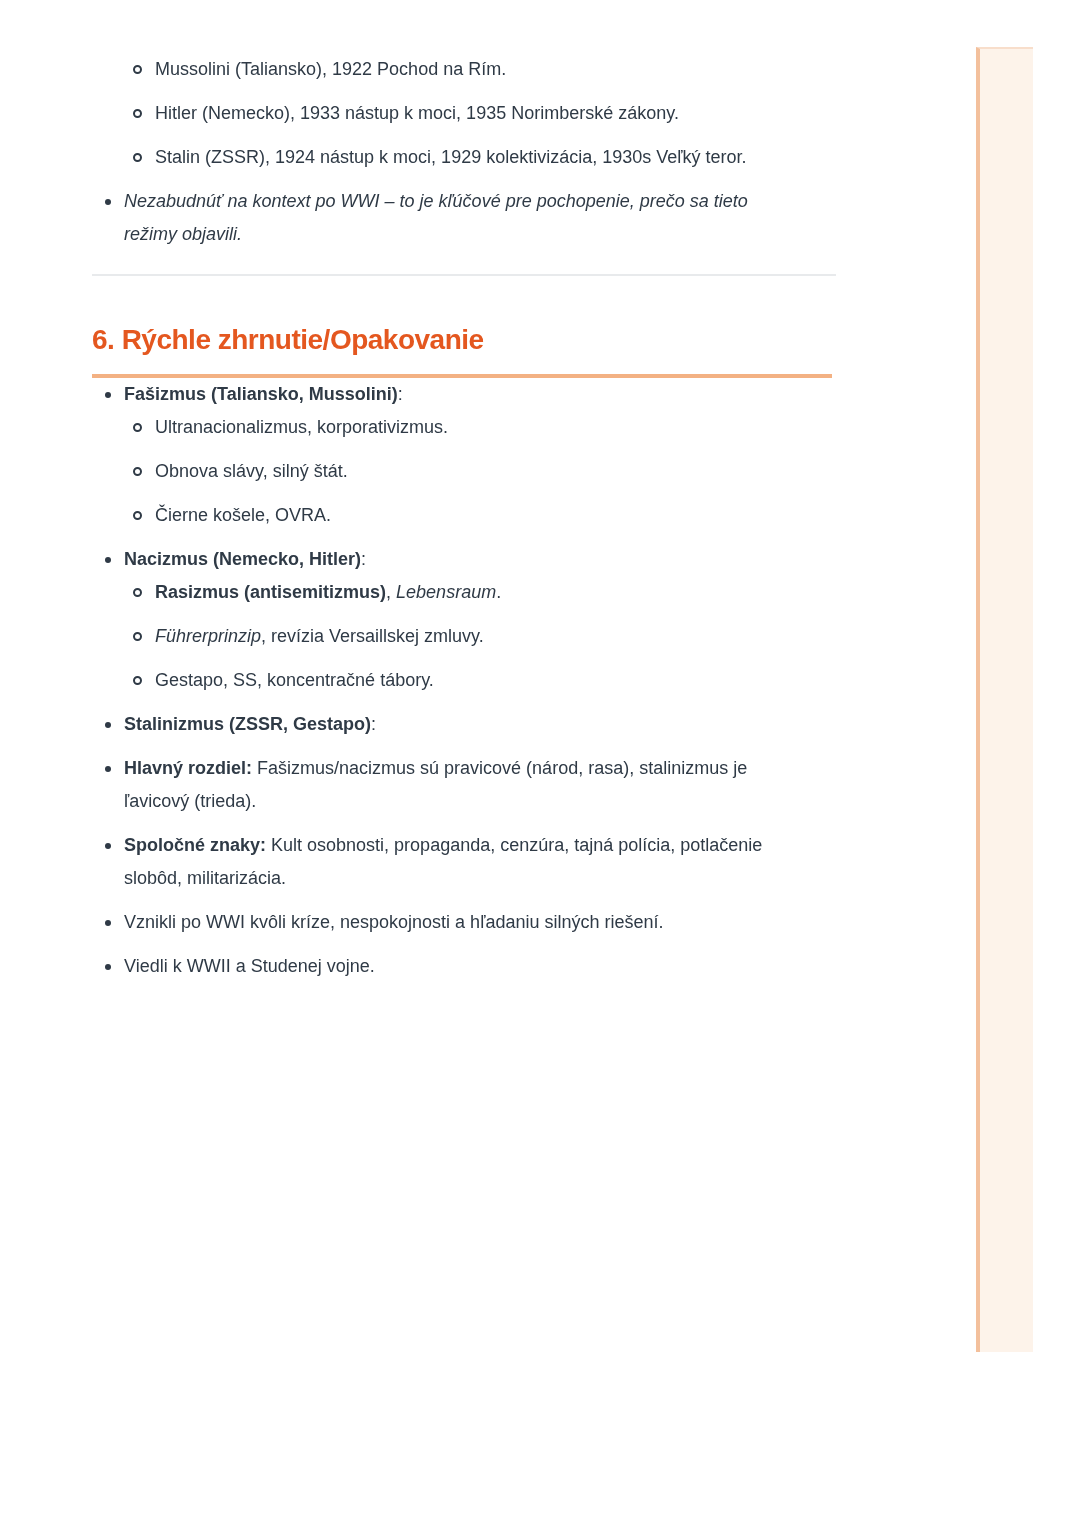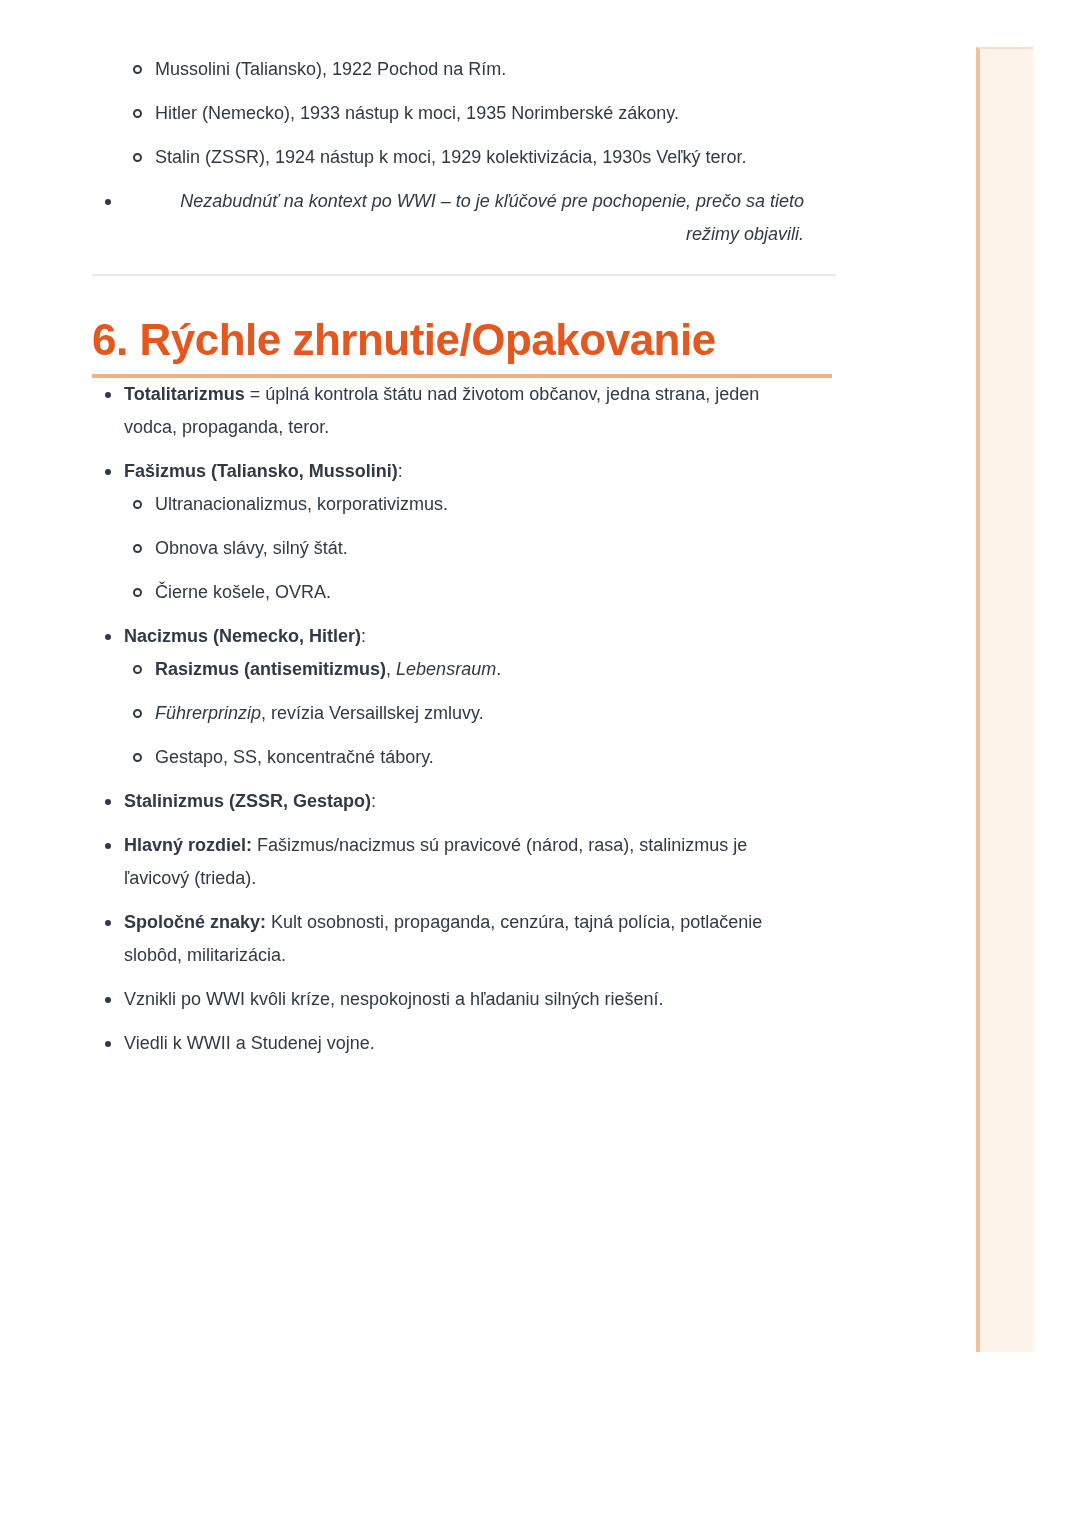--- a/index.html
+++ b/index.html
@@ -62,31 +62,31 @@
   ul.nested > li::before {
     content: "";
     position: absolute;
     left: 9px; top: 12px;
     width: 5px; height: 5px;
     border-radius: 50%;
     border: 2px solid var(--text, #2F3A46);
     background: transparent;
   }
   ul.note-list { margin-top: 6px; }
-  .note-item { font-style: italic; text-align: right; }
+  .note-item { font-style: italic; }
   .divider {
     border: none;
     height: 2px;
     width: 744px;
     background: var(--divider, #E8EAEC);
     margin: 23px 0 0 0;
   }
   .heading {
     margin: 42px 0 0 0;
-    font-size: 44px;
+    font-size: 28px;
     line-height: 44px;
     font-weight: bold;
     letter-spacing: -0.5px;
     color: var(--accent, #E4571F);
     padding-bottom: 12px;
     border-bottom: 4px solid var(--heading-underline, #F3B183);
     width: 740px;
   }
   .intro {
     font-size: 18px;
@@ -132,21 +132,20 @@
         <em>Nezabudnúť na kontext po WWI – to je kľúčové pre pochopenie, prečo sa tieto režimy objavili.</em>
       </li>
     </ul>
 
     <hr class="divider">
 
     <h2 class="heading">6. Rýchle zhrnutie/Opakovanie</h2>
 
 
     <ul class="list top">
-        <li><span class="seg-b">Totalitarizmus</span><span> = úplná kontrola štátu nad životom občanov, jedna strana, jeden vodca, propaganda, teror.</span></li>
         <li><span class="seg-b">Fašizmus (Taliansko, Mussolini)</span><span>:</span><ul class="nested">
             <li><span>Ultranacionalizmus, korporativizmus.</span></li>
             <li><span>Obnova slávy, silný štát.</span></li>
             <li><span>Čierne košele, OVRA.</span></li>
           </ul></li>
         <li><span class="seg-b">Nacizmus (Nemecko, Hitler)</span><span>:</span><ul class="nested">
             <li><span class="seg-b">Rasizmus (antisemitizmus)</span><span>, </span><span class="seg-i">Lebensraum</span><span>.</span></li>
             <li><span class="seg-i">Führerprinzip</span><span>, revízia Versaillskej zmluvy.</span></li>
             <li><span>Gestapo, SS, koncentračné tábory.</span></li>
           </ul></li>

